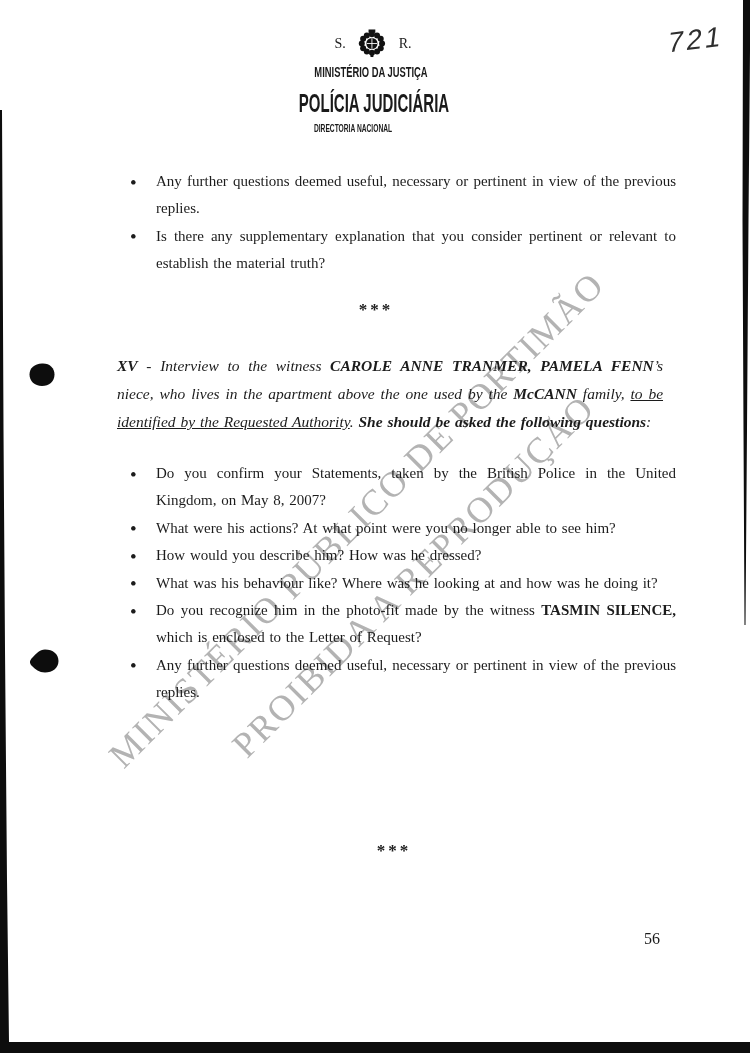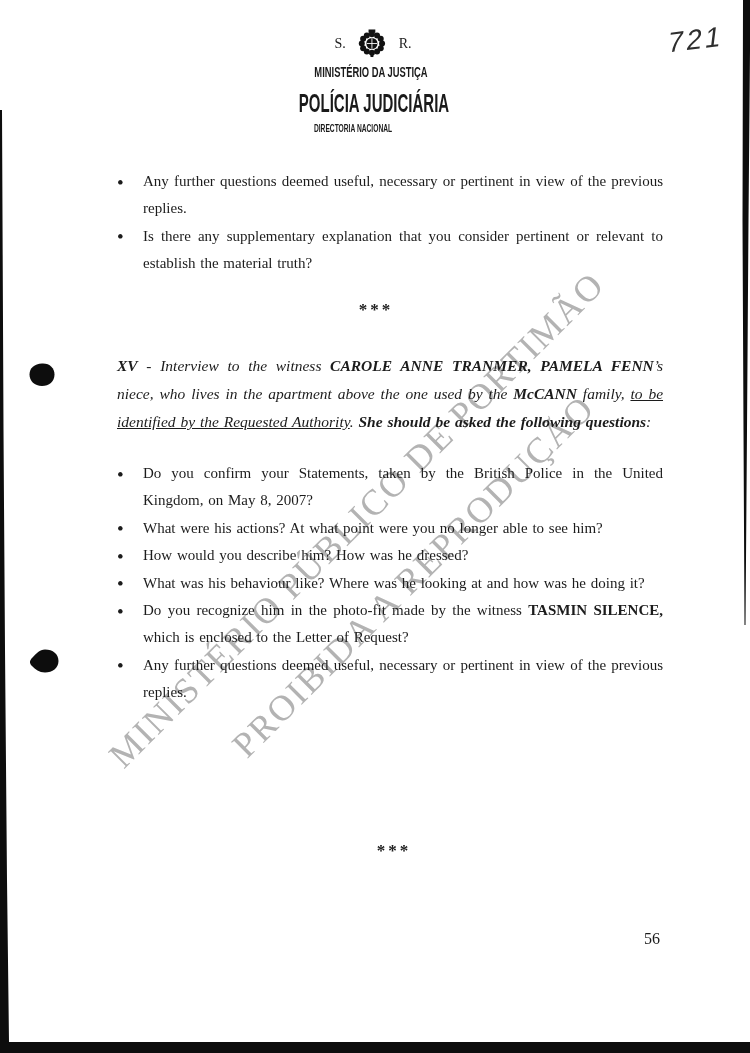--- a/index.html
+++ b/index.html
@@ -29,21 +29,21 @@
   .directorate { top:122px; left:353px; font-size:11.5px; transform:translateX(-50%) scaleX(0.58); }
   
   .hw-number {
     position:absolute; top:24px; left:668px; z-index:2;
     font-family:"Liberation Sans", sans-serif; font-size:28px; font-weight:400;
     color:#2e2e2e; letter-spacing:3px;
     transform:rotate(-7deg) skewX(-14deg);
   }
   
   .qlist {
-    position:absolute; left:115px; width:548px; z-index:2;
+    position:absolute; left:128px; width:548px; z-index:2;
     list-style:none; margin:0; padding:0;
     font-size:15px; line-height:27.4px; text-align:justify; word-spacing:1px;
   }
   .qlist-top  { top:168px; }
   .qlist-main { top:460px; }
   .qlist li { position:relative; padding-left:28px; }
   .qlist li::before { content:"\2022"; position:absolute; left:2px; top:0.5px; font-size:19px; }
   .xv {
     position:absolute; left:117px; top:352px; width:546px; z-index:2;
     font-size:15.5px; line-height:28px; text-align:justify; word-spacing:1px; margin:0;font-style:italic;

